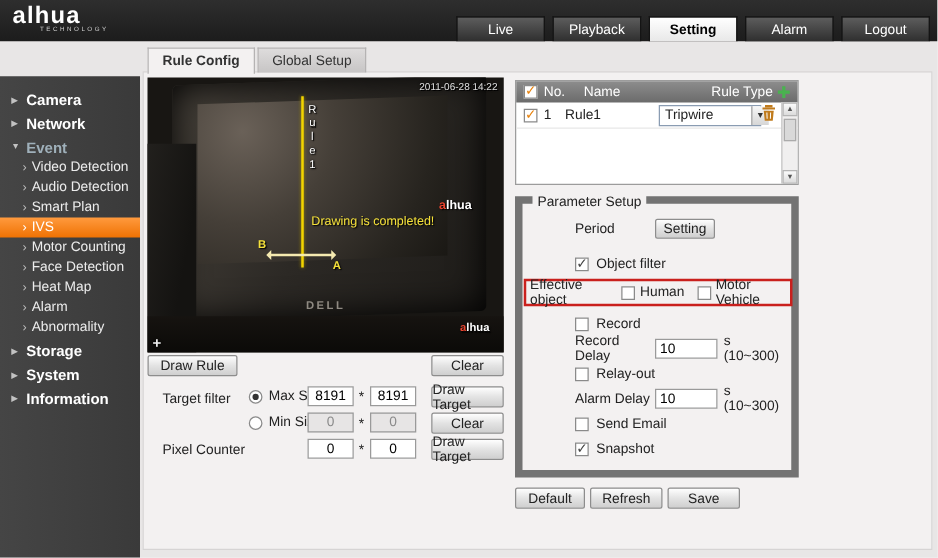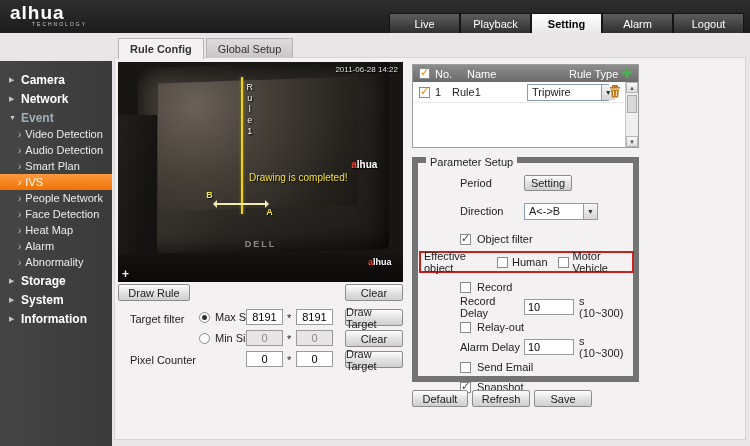--- a/index.html
+++ b/index.html
@@ -8,21 +8,21 @@
     font-family: "Liberation Sans", "DejaVu Sans", sans-serif;
     background:#e8e6e6; position:relative; overflow:hidden; font-size:11px; color:#222;
   }
   
   .header { position:absolute; left:0; top:0; width:750px; height:33px;
     background:linear-gradient(#2e2e2e,#1c1c1c); z-index:5; }
   .logo { position:absolute; left:10px; top:3px; color:#fff; line-height:1; }
   .logo .lg-main { font-size:19px; font-weight:bold; letter-spacing:1px; }
   .logo .lg-main::first-letter { color:#e8432e; }
   .logo .lg-sub { font-size:5px; letter-spacing:2px; color:#cfcfcf; margin-left:22px; display:block; }
-  .nav { position:absolute; right:6px; bottom:0; display:flex; gap:0; }
+  .nav { position:absolute; right:6px; bottom:0; display:flex; gap:6px; }
   .nav-btn { width:71px; height:20px; display:flex; align-items:center; justify-content:center;
     background:linear-gradient(#5d5d5d,#2f2f2f); color:#fff; font-size:11px;
     border:1px solid #141414; border-bottom:none; cursor:pointer; }
   .nav-btn.active { background:linear-gradient(#ffffff,#e8e8e8); color:#000; font-weight:bold; }
   
   .sidebar { position:absolute; left:0; top:33px; width:112px; height:413px;
     background:linear-gradient(90deg,#454545,#3a3a3a); padding-top:8px;margin-top:28px; }
   .side-top { height:17px; margin-top:2px; display:flex; align-items:center; gap:5px;
     padding-left:9px; color:#fff; font-size:12px; font-weight:bold; cursor:pointer; }
   .side-top .tri { font-size:7px; color:#c2c2c2; width:7px; }
@@ -183,21 +183,21 @@
   <div class="side-sub">
     <span class="chev">›</span>
     <span>Smart Plan</span>
   </div>
   <div class="side-sub active">
     <span class="chev">›</span>
     <span>IVS</span>
   </div>
   <div class="side-sub">
     <span class="chev">›</span>
-    <span>People Network</span>
+    <span>Motor Counting</span>
   </div>
   <div class="side-sub">
     <span class="chev">›</span>
     <span>Face Detection</span>
   </div>
   <div class="side-sub">
     <span class="chev">›</span>
     <span>Heat Map</span>
   </div>
   <div class="side-sub">
@@ -311,27 +311,20 @@
 </div>
 
 <div class="fieldset">
   <div class="legend">Parameter Setup</div>
 
   <div class="prow gap">
     <span class="plabel">Period</span>
     <div class="btn" style="position:static; width:48px; height:16px;">Setting</div>
   </div>
 
-  <div class="prow gap">
-    <span class="plabel">Direction</span>
-    <div class="fsel" style="width:74px;">
-      <span>A&lt;-&gt;B</span>
-      <span class="arr">▼</span>
-    </div>
-  </div>
 
   <div class="prow">
     <span class="cb checked"></span>
     <span>Object filter</span>
   </div>
 
   <div class="redbox">
     <span>Effective object</span>
     <span class="cb"></span>
     <span>Human</span>

